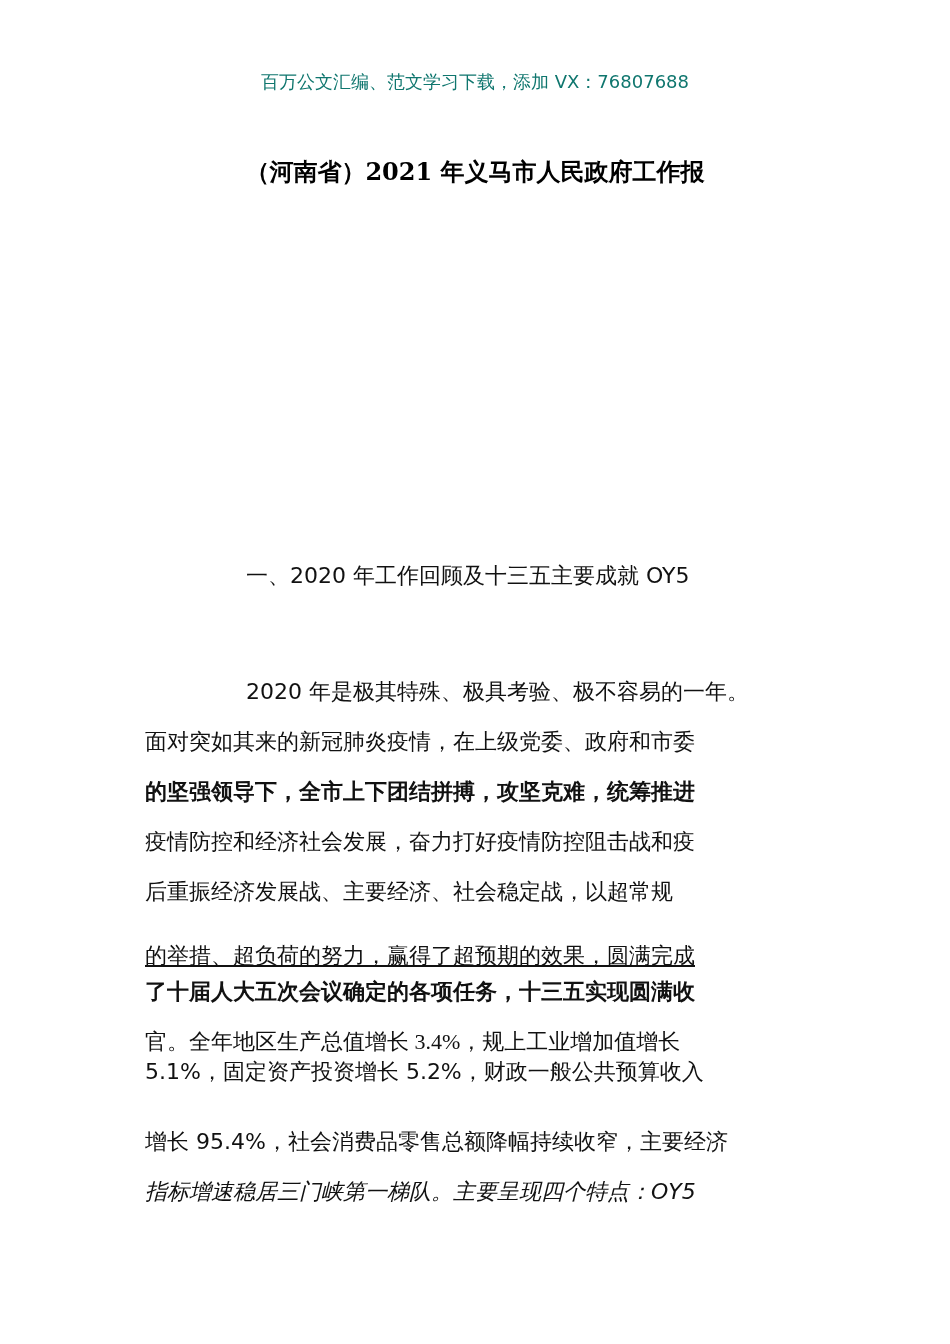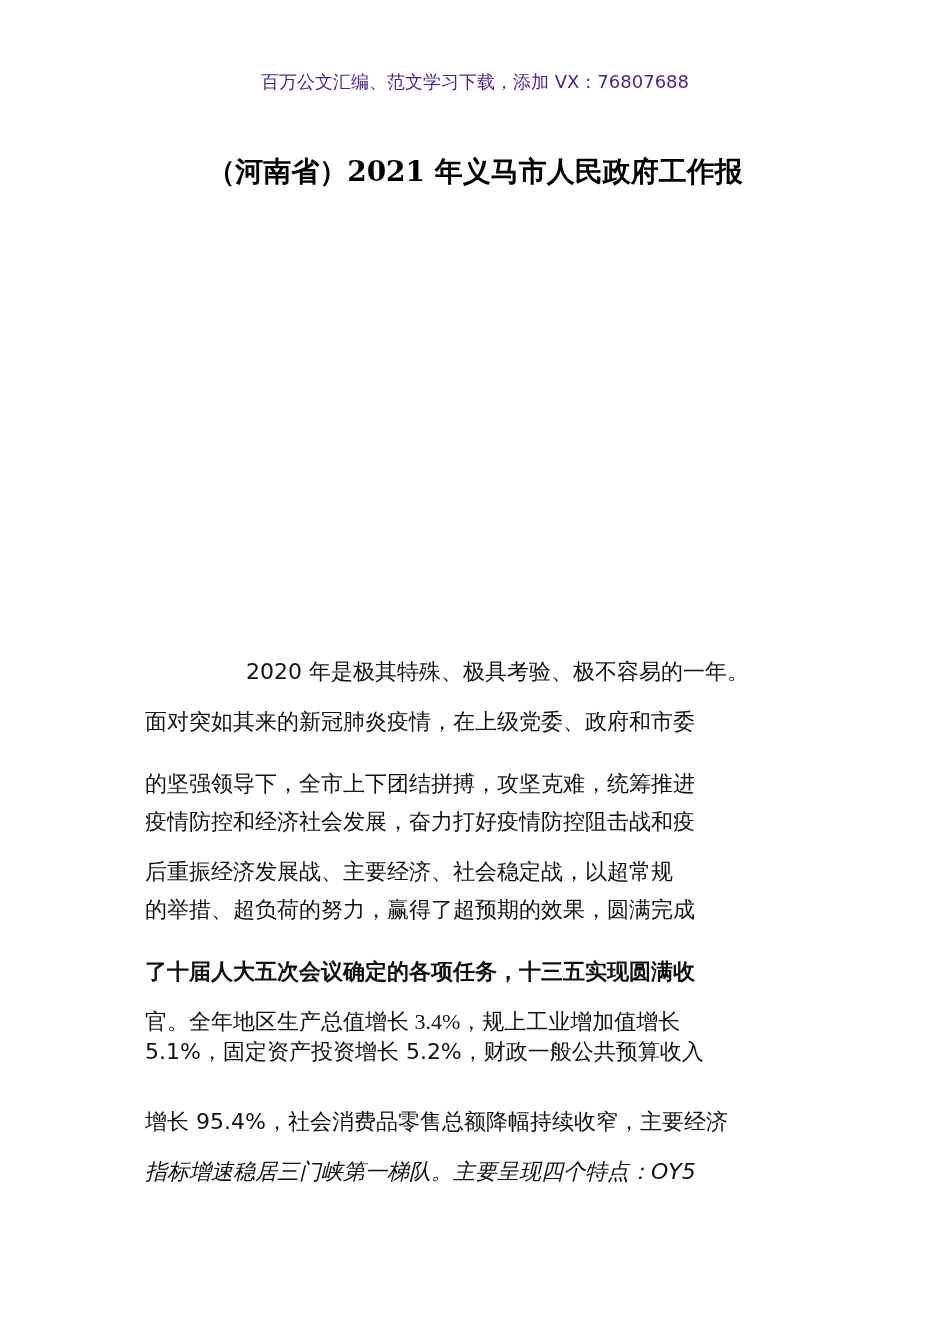--- a/index.html
+++ b/index.html
@@ -22,31 +22,31 @@
       height: 1344px;
       background: #ffffff;
     }
     .watermark {
       position: absolute;
       top: 68px;
       left: 0;
       width: 950px;
       text-align: center;
       font-size: 18px;
-      color: #4c1d95;
+      color: #0f766e;
       letter-spacing: 0px;
       line-height: 28px;
     }
     .title {
       position: absolute;
       top: 148px;
       left: 130px;
       width: 690px;
       text-align: center;
-      font-size: 28px;
+      font-size: 24px;
       font-weight: bold;
       line-height: 48px;
       color: #000000;
       font-family: "DejaVu Serif", "Liberation Serif", serif;
     }
     .title .line {
       display: block;
     }
     .section-heading {
       position: absolute;
@@ -62,41 +62,43 @@
       left: 145px;
       width: 670px;
       font-size: 22px;
       color: #111111;
     }
     .body-line {
       position: absolute;
       left: 0;
       white-space: nowrap;
       line-height: 32px;
+      margin-top: 20px;
     }
   </style>
 </head>
 <body>
 
 <div class="page">
 
   <div class="watermark">百万公文汇编、范文学习下载，添加 VX：76807688</div>
 
   <div class="title">
     <span class="line">（河南省）2021 年义马市人民政府工作报</span>
   </div>
 
+  <div class="section-heading">一、2020 年工作回顾及十三五主要成就 OY5</div>
 
   <div class="body-text" style="top:656px;">
     <div class="body-line" style="top:0px; left:101px;">2020 年是极其特殊、极具考验、极不容易的一年。</div>
     <div class="body-line" style="top:50px;">面对突如其来的新冠肺炎疫情，在上级党委、政府和市委</div>
-    <div class="body-line" style="top:112px;">的坚强领导下，全市上下团结拼搏，攻坚克难，统筹推进</div>
+    <div class="body-line" style="top:100px;font-weight:bold;">的坚强领导下，全市上下团结拼搏，攻坚克难，统筹推进</div>
     <div class="body-line" style="top:150px;">疫情防控和经济社会发展，奋力打好疫情防控阻击战和疫</div>
     <div class="body-line" style="top:200px;">后重振经济发展战、主要经济、社会稳定战，以超常规</div>
-    <div class="body-line" style="top:238px;">的举措、超负荷的努力，赢得了超预期的效果，圆满完成</div>
+    <div class="body-line" style="top:264px;text-decoration:underline;">的举措、超负荷的努力，赢得了超预期的效果，圆满完成</div>
     <div class="body-line" style="top:300px;font-weight:bold;">了十届人大五次会议确定的各项任务，十三五实现圆满收</div>
     <div class="body-line" style="top:350px;font-family:Liberation Serif, serif;">官。全年地区生产总值增长 3.4%，规上工业增加值增长</div>
     <div class="body-line" style="top:380px;">5.1%，固定资产投资增长 5.2%，财政一般公共预算收入</div>
     <div class="body-line" style="top:450px;">增长 95.4%，社会消费品零售总额降幅持续收窄，主要经济</div>
     <div class="body-line" style="top:500px;font-style:italic;">指标增速稳居三门峡第一梯队。主要呈现四个特点：OY5</div>
   </div>
 
 </div>
 
 </body></html>

